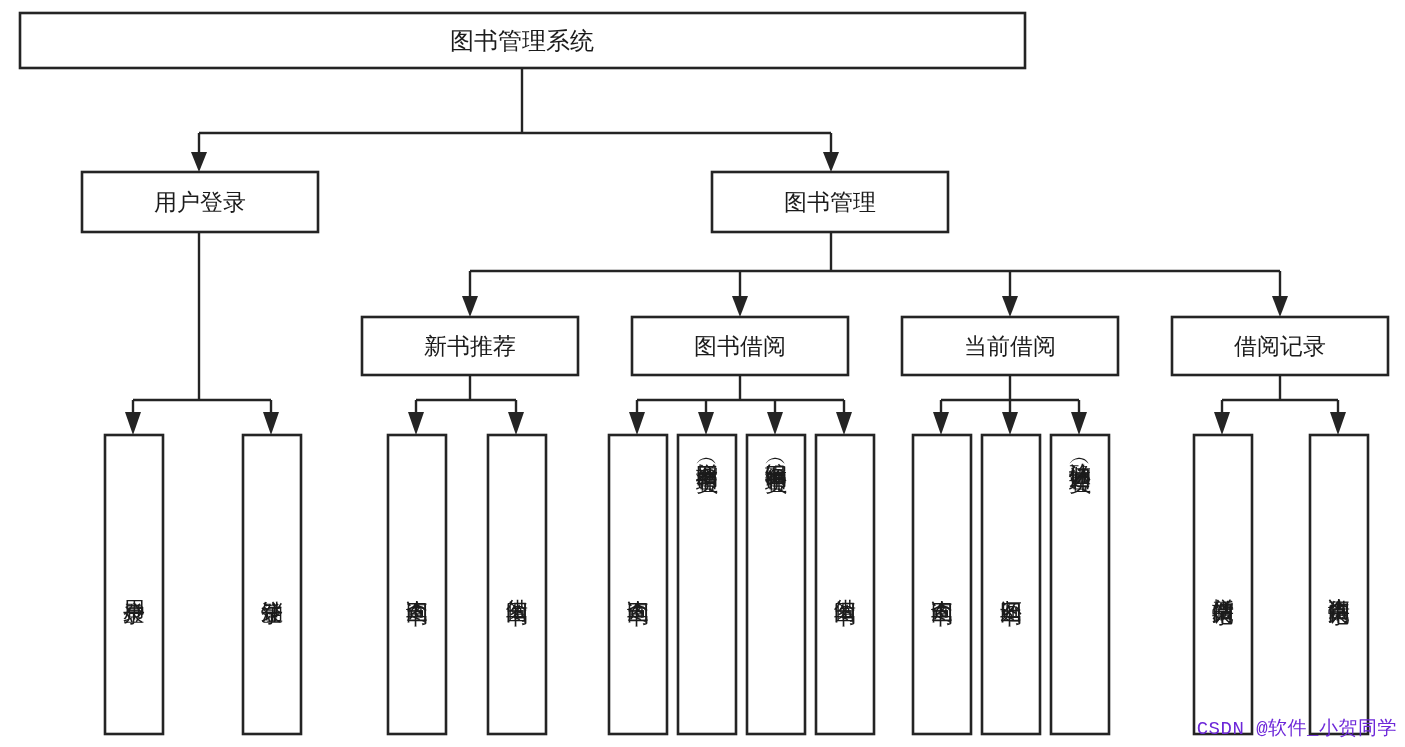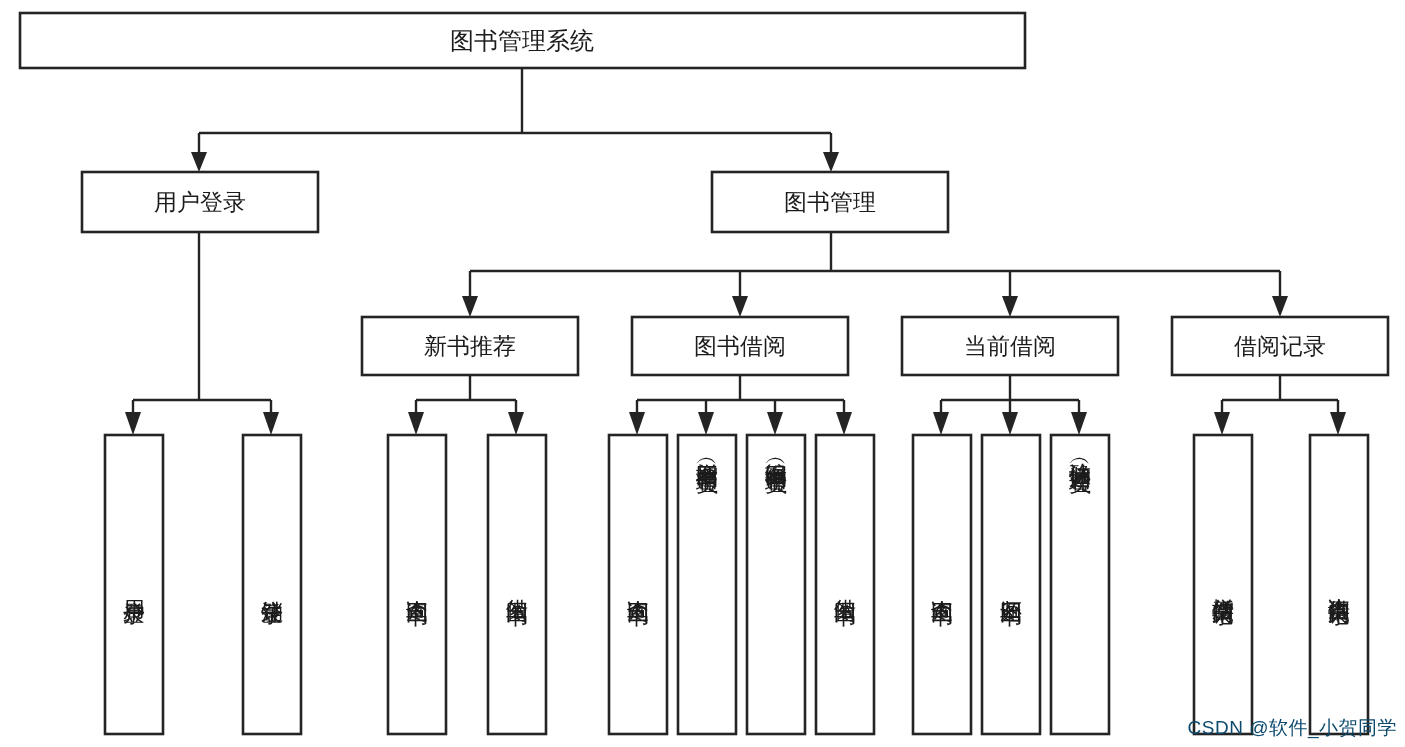--- a/index.html
+++ b/index.html
@@ -69,23 +69,23 @@
     justify-content: center;
     text-align: center;
     white-space: nowrap;
     pointer-events: none;
     user-select: none;
   }
   .watermark {
     position: absolute;
     right: 8px;
     bottom: 6px;
-    font-family: Liberation Sans, sans-serif;
+    font-family: Liberation Mono, monospace;
     font-size: 19px;
-    color: #0c4a6e;
+    color: #6d28d9;
     letter-spacing: 0.5px;
     white-space: nowrap;
     user-select: none;
   }
 </style>
 </head>
 <body>
 
 <div id="diagram-root">
 

